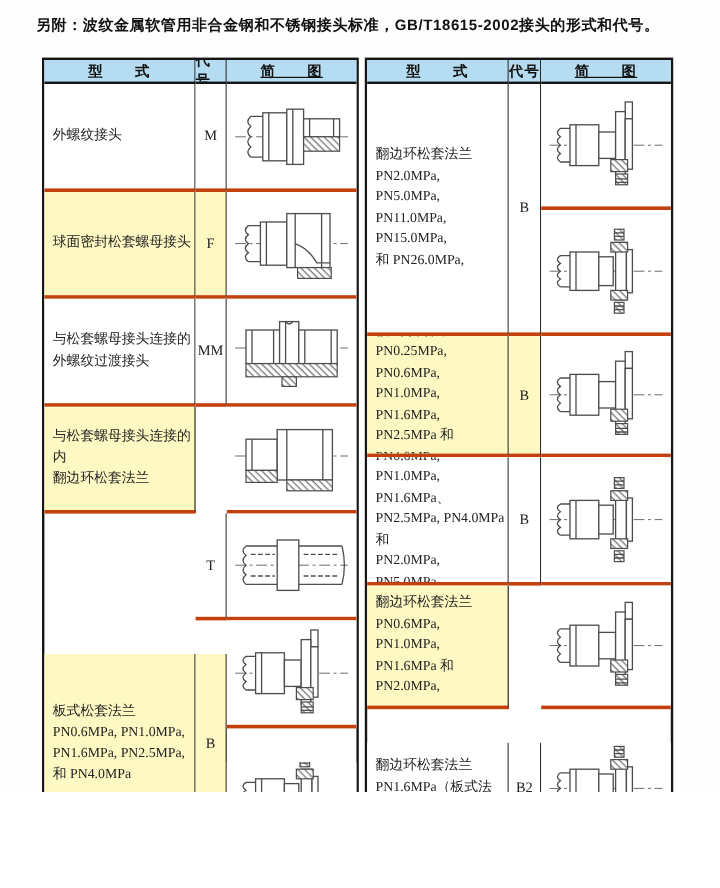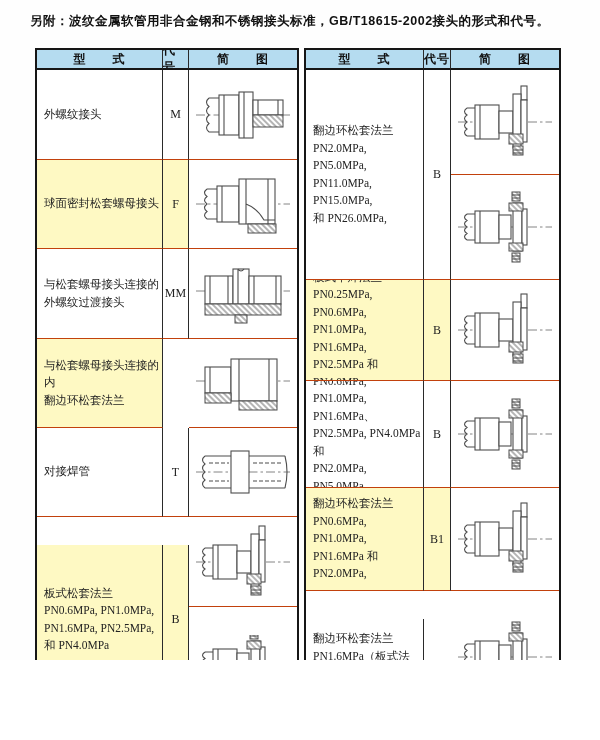--- a/index.html
+++ b/index.html
@@ -6,32 +6,32 @@
   #page{position:relative;width:600px;height:660px;background:#fefefe;overflow:hidden;
         font-family:"Liberation Serif","DejaVu Serif",serif;color:#1c1c1c;}
   #doc-title{position:absolute;left:30px;top:13px;width:555px;
         font-family:"Liberation Sans","DejaVu Sans",sans-serif;
         font-weight:bold;font-size:12.5px;letter-spacing:0.5px;color:#111;}
   .tbl{position:absolute;top:48px;display:grid;background:#fff;border:2px solid #161616;}
   .tbl.left{left:35px;grid-template-columns:126px 26px 108px;
         grid-template-rows:20px 90px 89px 90px 89px 89px 90px 87px;}
   .tbl.right{left:304px;grid-template-columns:118px 27px 108px;
         grid-template-rows:20px 105px 105px 101px 107px 103px 103px;}
-  .cell{border-right:1px solid #2a2a2a;border-bottom:1px solid #c2410c;
+  .cell{border-right:1px solid #2a2a2a;border-bottom:3px solid #c2410c;
         box-sizing:border-box;overflow:hidden;background:#fff;}
   .hdr{background:#b5dcf0;display:flex;align-items:center;justify-content:center;
         font-weight:bold;font-size:12px;letter-spacing:1px;color:#111;
         border-bottom-width:2px;border-bottom-color:#161616;}
   .type{display:flex;align-items:center;padding:2px 2px 2px 7px;
         font-size:11.5px;line-height:17.5px;white-space:pre-line;color:#222;}
   .code{display:flex;align-items:center;justify-content:center;
         font-size:12px;color:#222;}
   .diagc{display:flex;align-items:center;justify-content:center;}
   .hl{background:#fef9c3;}
-  .no-r{border-right:none;}
+  .no-r{border-right:none;text-decoration:underline;}
   .no-b{border-bottom:none;margin-top:28px;}
   svg.diag{display:block;}
   .s{stroke:#4d4d4d;stroke-width:1.1;fill:#ffffff;}
   .sn{stroke:#4d4d4d;stroke-width:1.1;fill:none;}
   .h{stroke:#4d4d4d;stroke-width:1;fill:url(#hatch);}
   .cl{stroke:#666;stroke-width:0.8;stroke-dasharray:9 3 2.5 3;fill:none;}
 </style>
 </head>
 <body>
 
@@ -161,21 +161,20 @@
     </div>
 
     <div class="cell type hl" style="grid-area:5/1">与松套螺母接头连接的内
 翻边环松套法兰</div>
     <div class="cell diagc no-r" style="grid-area:5/3">
       <svg class="diag" width="100" height="72">
           <use href="#sym-mf"></use>
         </svg>
     </div>
 
-    <div class="cell type" style="grid-area:6/1">对接焊管</div>
     <div class="cell code" style="grid-area:6/2">T</div>
     <div class="cell diagc no-r" style="grid-area:6/3">
       <svg class="diag" width="100" height="72">
           <use href="#sym-t"></use>
         </svg>
     </div>
 
     <div class="cell type hl no-b" style="grid-area:7/1/9/2">板式松套法兰
 PN0.6MPa, PN1.0MPa,
 PN1.6MPa, PN2.5MPa,
@@ -234,29 +233,29 @@
     <div class="cell code" style="grid-area:5/2">B</div>
     <div class="cell diagc no-r" style="grid-area:5/3">
       <svg class="diag" width="100" height="76">
           <use href="#sym-flange-b"></use>
         </svg>
     </div>
 
     <div class="cell type hl" style="grid-area:6/1">翻边环松套法兰
 PN0.6MPa, PN1.0MPa,
 PN1.6MPa 和 PN2.0MPa,</div>
-    <div class="cell code hl" style="grid-area:6/2">B1</div>
     <div class="cell diagc no-r" style="grid-area:6/3">
       <svg class="diag" width="100" height="76">
           <use href="#sym-flange-a"></use>
         </svg>
     </div>
 
     <div class="cell type no-b" style="grid-area:7/1">翻边环松套法兰
 PN1.6MPa（板式法兰）</div>
+    <div class="cell code no-b" style="grid-area:7/2">B2</div>
     <div class="cell diagc no-r no-b" style="grid-area:7/3">
       <svg class="diag" width="100" height="76">
           <use href="#sym-flange-b"></use>
         </svg>
     </div>
   </div>
 
 </div>
 
 </body></html>

